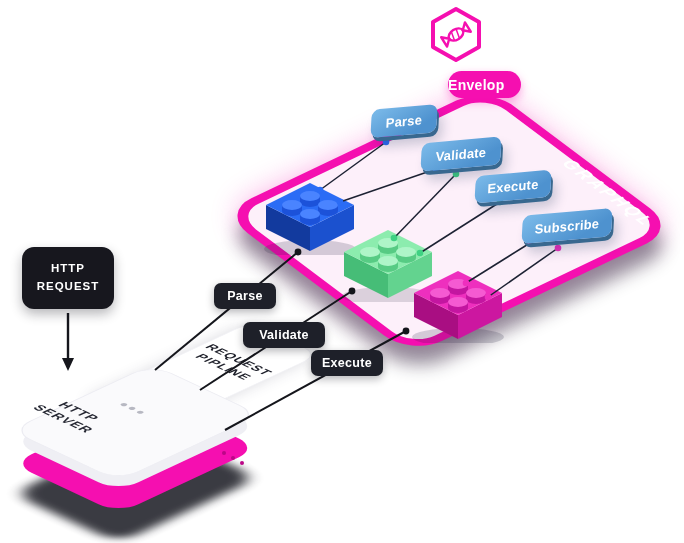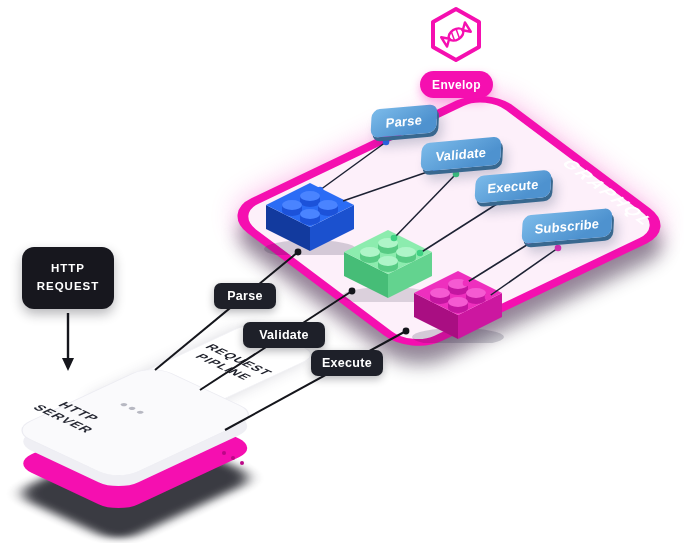--- a/index.html
+++ b/index.html
@@ -21,24 +21,24 @@
     position:absolute; top:-4px; right:8px;
     font-style:italic; font-weight:800; font-size:17px;
     letter-spacing:3px; color:#ffffff; white-space:nowrap;
   }
 
   
   .logo { left:428px; top:5px; }
 
   
   .badge {
-    left:420px; top:71px; width:73px; height:27px;
+    left:448px; top:71px; width:73px; height:27px;
     background:#f50fb0; color:#fff; border-radius:15px;
-    display:flex; align-items:center; justify-content:center;
-    font-size:12px; font-weight:700; letter-spacing:.3px;
+    display:flex; align-items:center; justify-content:flex-start;
+    font-size:14px; font-weight:700; letter-spacing:.3px;
     box-shadow:0 4px 10px rgba(245,15,176,.35);
   }
 
   
   .tag {
     position:absolute; display:flex; align-items:center; justify-content:center;
     color:#fff; font-size:13px; font-weight:700; letter-spacing:.2px;
     border-radius:8px; background:linear-gradient(150deg,#7cbbea 0%,#4e92cf 75%);
     box-shadow:2px 4px 0 #38688f, 6px 10px 12px rgba(25,45,85,.22);
     transform:rotate(-5deg) skewX(-8deg);

